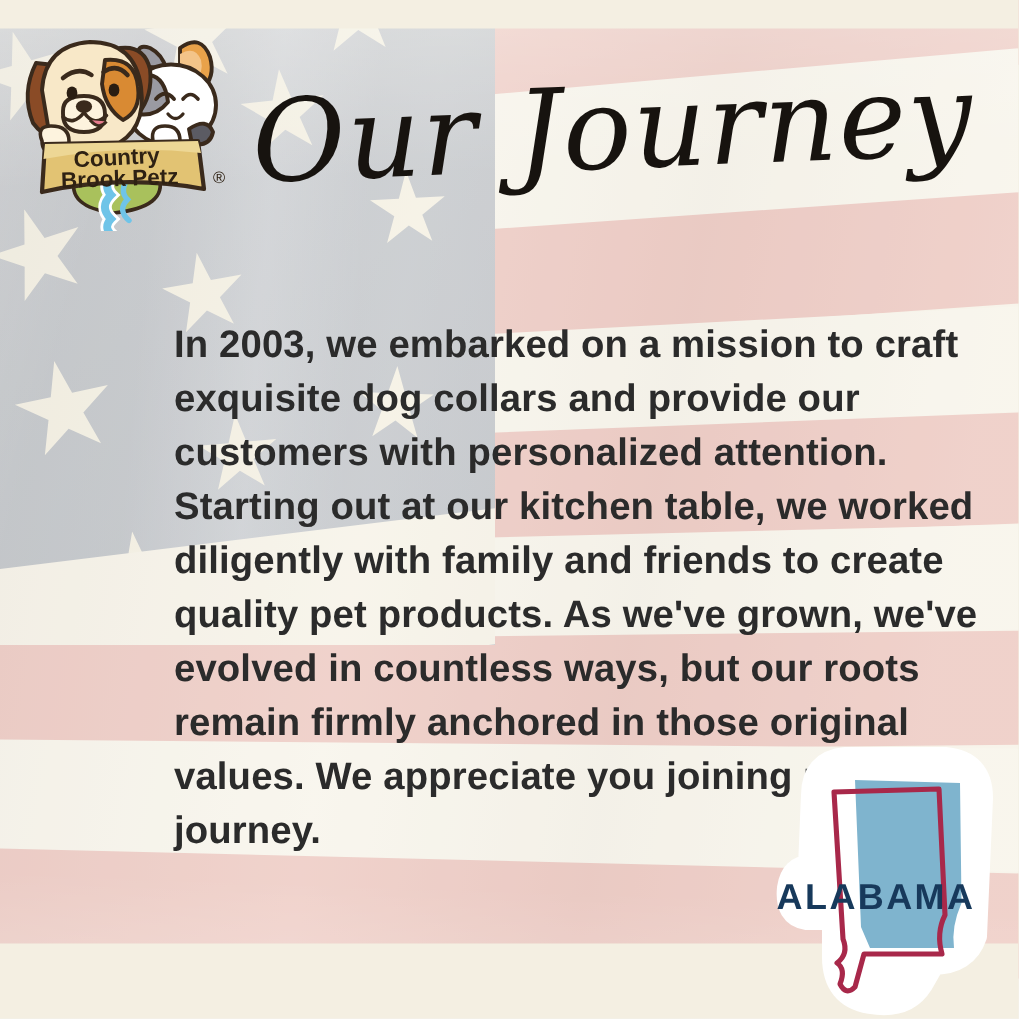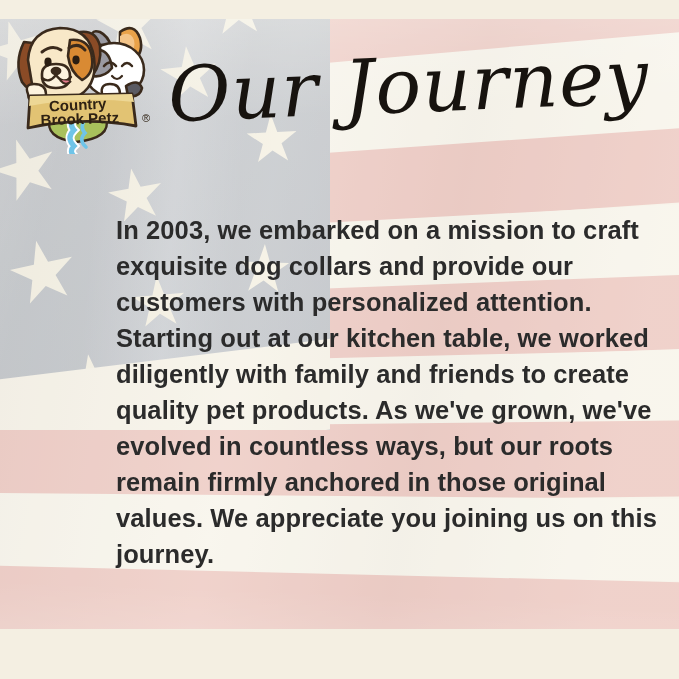--- a/index.html
+++ b/index.html
@@ -194,14 +194,29 @@
       <text x="70" y="96" text-anchor="middle" font-family="Liberation Sans, sans-serif" font-size="15" font-weight="700" fill="#2e2113" transform="rotate(-3 70 96)">Country</text>
       <text x="72" y="110" text-anchor="middle" font-family="Liberation Sans, sans-serif" font-size="15" font-weight="700" fill="#2e2113" transform="rotate(-2 72 110)">Brook Petz</text>
       <text x="134" y="108" font-family="Liberation Sans, sans-serif" font-size="11" fill="#2e2113">®</text>
     </svg>
   </div>
 
   <div class="title">Our Journey</div>
 
   <div class="bodytext">In 2003, we embarked on a mission to craft exquisite dog collars and provide our customers with personalized attention. Starting out at our kitchen table, we worked diligently with family and friends to create quality pet products. As we've grown, we've evolved in countless ways, but our roots remain firmly anchored in those original values. We appreciate you joining us on this journey.</div>
 
+  <div class="badge">
+    <svg width="185" height="187" viewBox="0 0 185 187" xmlns="http://www.w3.org/2000/svg">
+
+      <path d="M46 86 Q34 86 32 100 Q30 118 44 120 L62 120 L62 146
+               Q62 172 86 176 Q110 180 120 164 L128 150
+               Q150 150 156 132 L160 40 Q160 16 136 14
+               L70 14 Q48 16 48 38 Z" fill="#ffffff" stroke="#ffffff" stroke-width="16" stroke-linejoin="round"></path>
+
+      <path d="M76 28 L146 30 L147 110 Q140 126 142 140 L86 140 L80 126 Z" fill="#7fb4ce"></path>
+
+      <path d="M62 36 L132 34 L136 118 Q130 130 134 144 L82 144
+               L76 166 Q70 172 66 164 Q70 154 64 150 Q72 144 68 134 L62 36 Z" fill="none" stroke="#a8284a" stroke-width="3.4" stroke-linejoin="round" stroke-linecap="round"></path>
+    </svg>
+    <div class="badge-label">ALABAMA</div>
+  </div>
 
 </div>
 
 </body></html>

